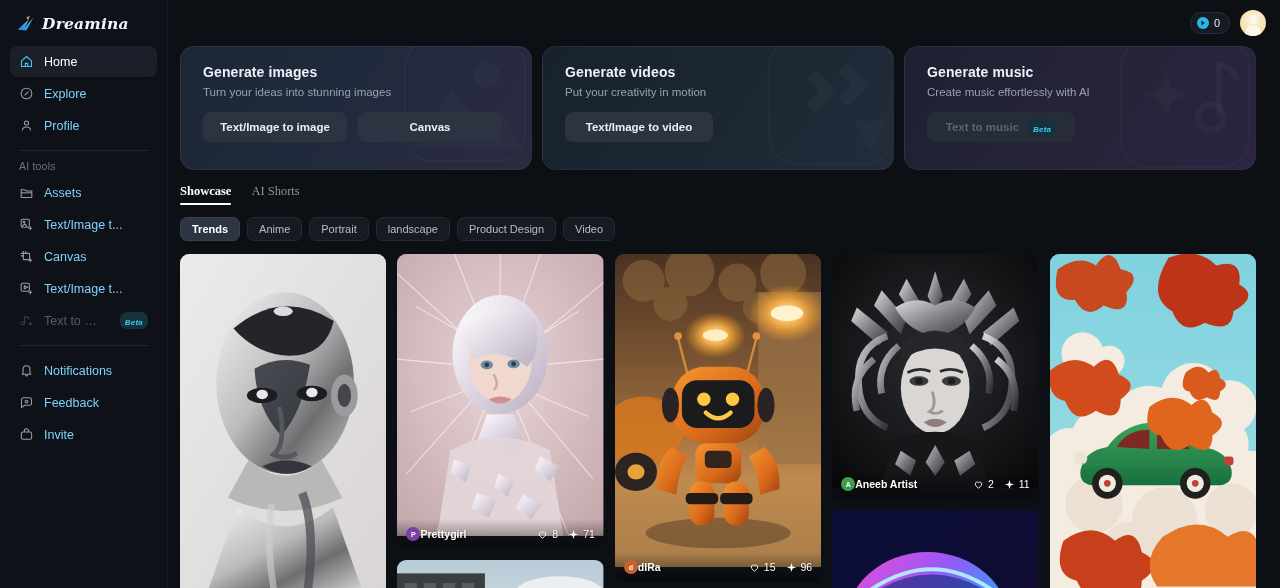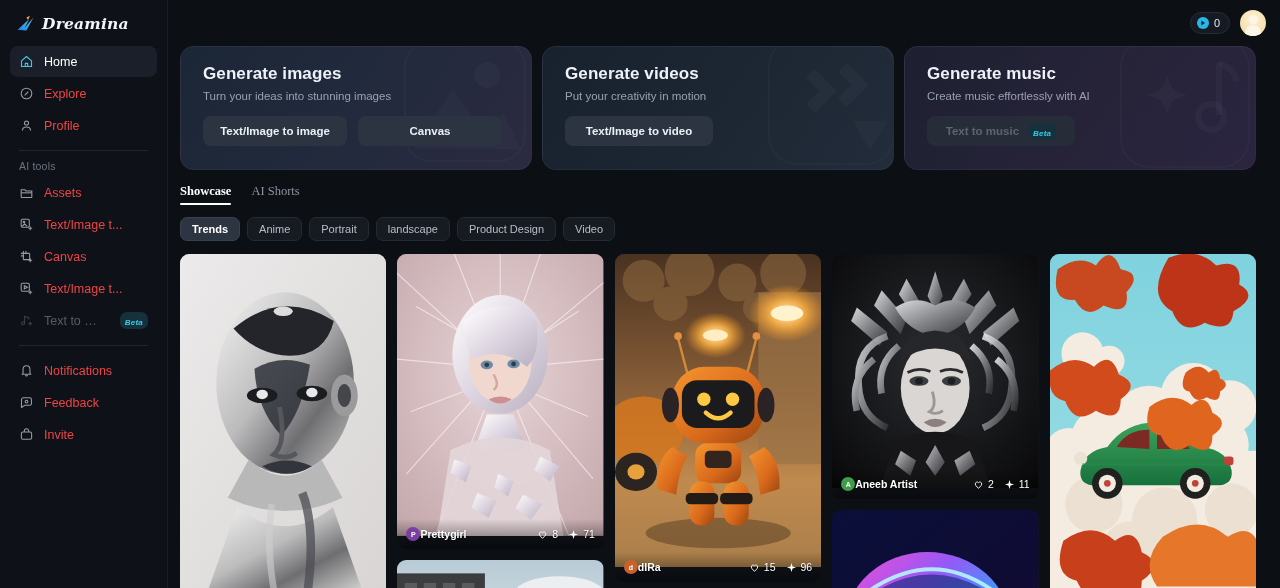--- a/index.html
+++ b/index.html
@@ -26,21 +26,21 @@
   }
   .brand-logo { width: 21px; height: 21px; display:block; }
   .brand-name {
     font-family: "DejaVu Serif", serif;
     font-style: italic; font-weight: 700;
     font-size: 15.5px; letter-spacing: .2px; color: #f2f5f9;
   }
   .nav-item {
     height: 31px; display: flex; align-items: center; gap: 10px;
     padding: 0 9px; border-radius: 8px; margin-bottom: 1px;
-    font-size: 12.5px; color: #ef4444; cursor: pointer;
+    font-size: 12.5px; color: #7dd3fc; cursor: pointer;
     position: relative;
   }
   .nav-item .ico { width: 15px; height: 15px; flex: 0 0 15px; display:block; opacity:.85; }
   .nav-item.active { background: #1a1f29; color: #ffffff; }
   .nav-item.active .ico { opacity: 1; }
   .nav-item.disabled { color: #555d69; }
   .nav-item.disabled .ico { opacity: .45; }
   .nav-label { white-space: nowrap; overflow: hidden; text-overflow: ellipsis; }
   .beta-pill {
     font-size: 8px; font-weight: 700; font-style: italic;
@@ -97,21 +97,21 @@
   .hero {
     flex: 1 1 0; border-radius: 14px; position: relative; overflow: hidden;
     padding: 17px 20px 0 22px;
     border: 1px solid rgba(255,255,255,.05);
   }
   .hero.h1 { background: linear-gradient(125deg, #1b2636 0%, #212a3c 45%, #2b2a40 100%); }
   .hero.h2 { background: linear-gradient(125deg, #18222e 0%, #1d2734 55%, #222c3a 100%); }
   .hero.h3 { background: linear-gradient(125deg, #1d2031 0%, #262338 50%, #2b2540 100%); }
   .hero-deco { position: absolute; right: -14px; top: -18px; opacity: .5; pointer-events:none; }
   .hero-title {
-    font-size: 17px; font-weight: 700; color: #eef2f8; letter-spacing: .1px;
+    font-size: 14px; font-weight: 700; color: #eef2f8; letter-spacing: .1px;
     position: relative; z-index: 2;
   }
   .hero-sub {
     font-size: 11.5px; color: #97a1b0; margin-top: 6px;
     position: relative; z-index: 2;
   }
   .hero-btns { display: flex; gap: 11px; margin-top: 14px; position: relative; z-index: 2; }
   .hero-btn {
     height: 30px; border-radius: 8px; background: #2c3442;
     display: flex; align-items: center; justify-content: center; gap: 5px;

